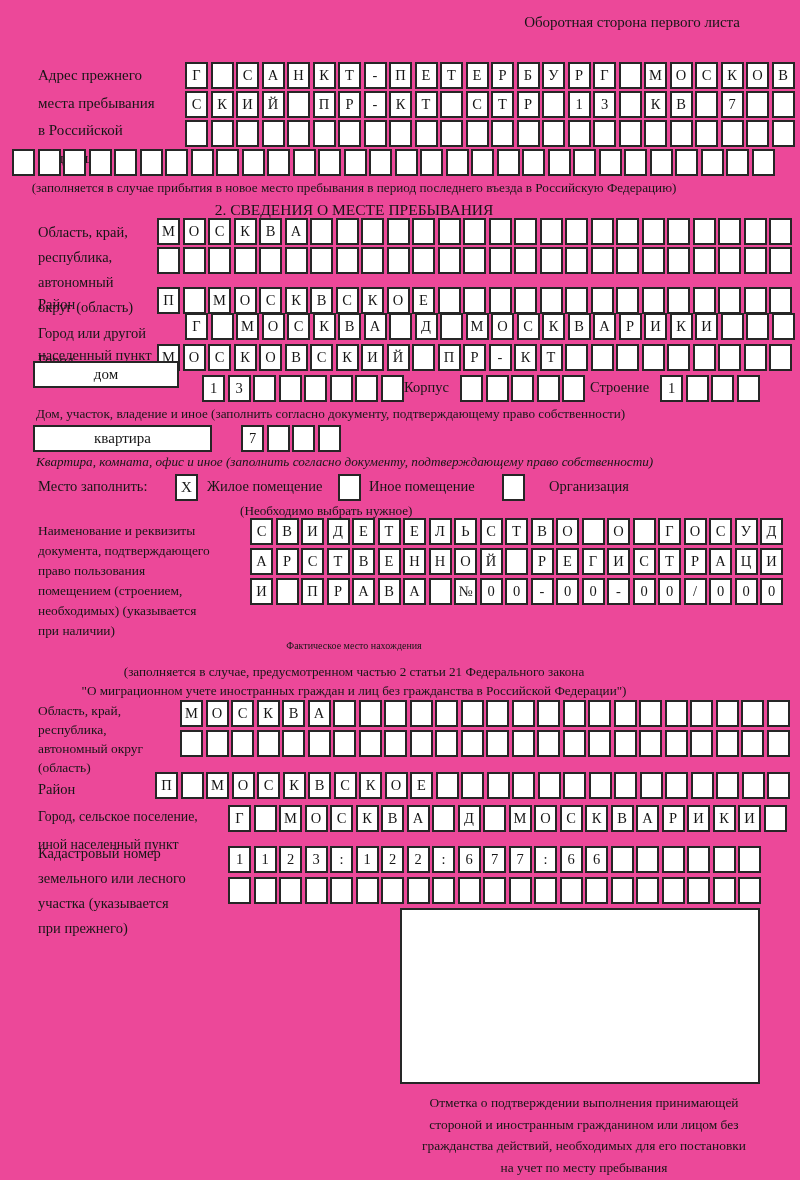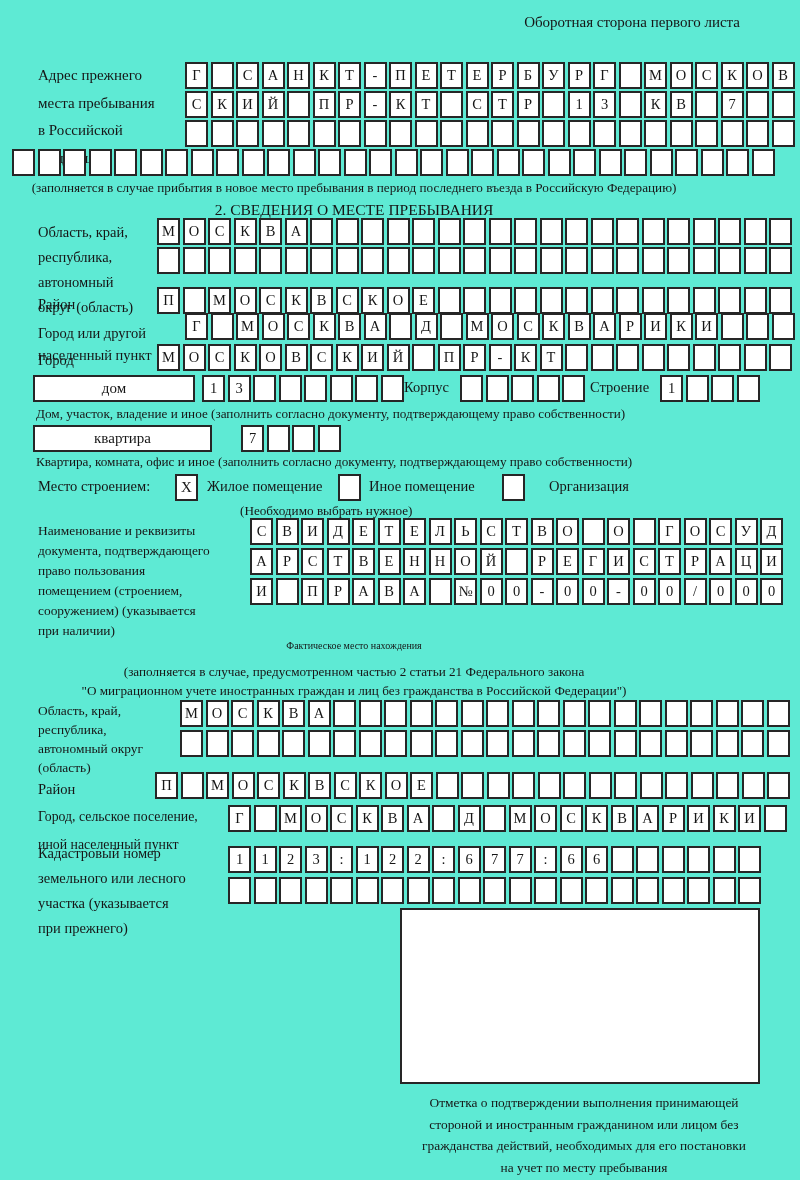--- a/index.html
+++ b/index.html
@@ -1,19 +1,19 @@
 <!DOCTYPE html>
 <html><head>
 <meta charset="utf-8">
 <style>
   * { margin:0; padding:0; box-sizing:border-box; }
   html,body { background:#ffffff; }
   .page {
     position:relative; width:800px; height:1180px; margin:0 auto;
-    background:#5eead4; color:#161616;
+    background:#ec4899; color:#161616;
     font-family:"Liberation Serif", serif; overflow:hidden;
   }
   .abs { position:absolute; }
   .row { display:flex; gap:2.5px; }
   .cell {
     flex:0 0 auto; width:23px; height:27px;
     border:2px solid #262626; background:#fff;
     display:flex; align-items:center; justify-content:center;
     font-size:14.5px; line-height:1;
   }
@@ -298,21 +298,21 @@
       <span class="cell"></span>
       <span class="cell"></span>
       <span class="cell"></span>
       <span class="cell"></span>
       <span class="cell"></span>
       <span class="cell"></span>
       <span class="cell"></span>
       <span class="cell"></span>
     </div>
 
-  <div class="abs wbox" style="left:33px; top:375px; width:162px;">дом</div>
+  <div class="abs wbox" style="left:33px; top:361px; width:146px;">дом</div>
   <div class="abs row" style="left:202px; top:375px;">
       <span class="cell">1</span>
       <span class="cell">3</span>
       <span class="cell"></span>
       <span class="cell"></span>
       <span class="cell"></span>
       <span class="cell"></span>
       <span class="cell"></span>
       <span class="cell"></span>
     </div>
@@ -333,36 +333,36 @@
     </div>
   <div class="abs cap" style="left:36px; top:406px;">Дом, участок, владение и иное (заполнить согласно документу, подтверждающему право собственности)</div>
 
   <div class="abs wbox" style="left:33px; top:425px; width:179px;">квартира</div>
   <div class="abs row" style="left:241px; top:425px;">
       <span class="cell">7</span>
       <span class="cell"></span>
       <span class="cell"></span>
       <span class="cell"></span>
     </div>
-  <div class="abs cap" style="left:36px; top:454px;">Квартира, комната, офис и иное (заполнить согласно документу, подтверждающему право собственности)</div>
-
-  <div class="abs" style="left:38px; top:478px; font-size:14.5px;">Место строением:</div>
+  <div class="abs cap" style="left:36px; top:454px;font-style:italic;">Квартира, комната, офис и иное (заполнить согласно документу, подтверждающему право собственности)</div>
+
+  <div class="abs" style="left:38px; top:478px; font-size:14.5px;">Место заполнить:</div>
   <div class="cbox" style="left:175px; top:474px;">X</div>
   <div class="abs" style="left:207px; top:478px; font-size:14.5px;">Жилое помещение</div>
   <div class="cbox" style="left:338px; top:474px;"></div>
   <div class="abs" style="left:369px; top:478px; font-size:14.5px;">Иное помещение</div>
   <div class="cbox" style="left:502px; top:474px;"></div>
   <div class="abs" style="left:549px; top:478px; font-size:14.5px;">Организация</div>
   <div class="abs cap" style="left:240px; top:503px;">(Необходимо выбрать нужное)</div>
 
   <div class="abs lbl" style="left:38px; top:521px; line-height:20px; font-size:13.4px;">Наименование и реквизиты
 документа, подтверждающего
 право пользования
 помещением (строением,
-сооружением) (указывается
+необходимых) (указывается
 при наличии)</div>
   <div class="abs row" style="left:250px; top:518px;">
       <span class="cell">С</span>
       <span class="cell">В</span>
       <span class="cell">И</span>
       <span class="cell">Д</span>
       <span class="cell">Е</span>
       <span class="cell">Т</span>
       <span class="cell">Е</span>
       <span class="cell">Л</span>

